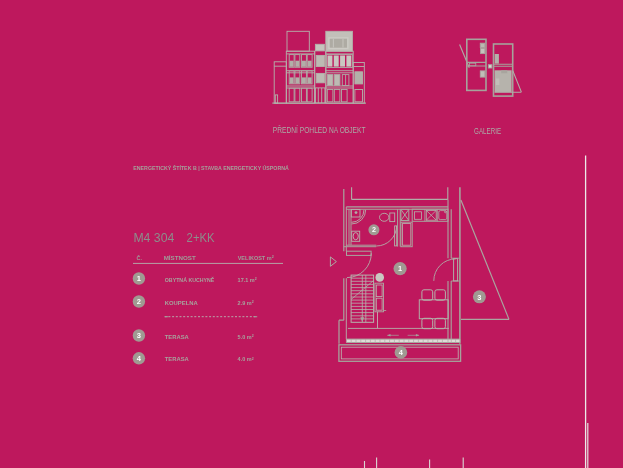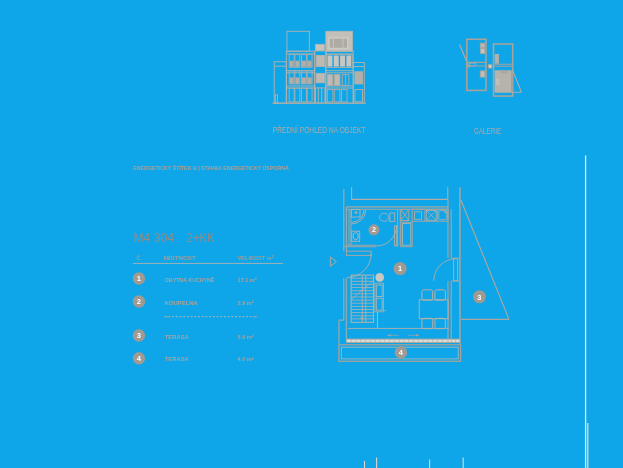--- a/index.html
+++ b/index.html
@@ -1,16 +1,16 @@
 <!DOCTYPE html>
 <html><head>
 <meta charset="utf-8">
 <style>
   html,body{margin:0;padding:0;background:#fdfdfc;}
-  #page{position:relative;width:623px;height:468px;background:#0ea5e9;overflow:hidden;}
+  #page{position:relative;width:623px;height:468px;background:#be185d;overflow:hidden;}
   svg{position:absolute;left:0;top:0;filter:blur(0.32px);}
   text{font-family:"Liberation Sans",sans-serif;}
 </style>
 </head>
 <body>
 <div id="page">
 <svg width="623" height="468" viewBox="0 0 623 468" fill="none">
 
 <g id="elevation" stroke="#b4b3ac" stroke-width="0.9">
 

